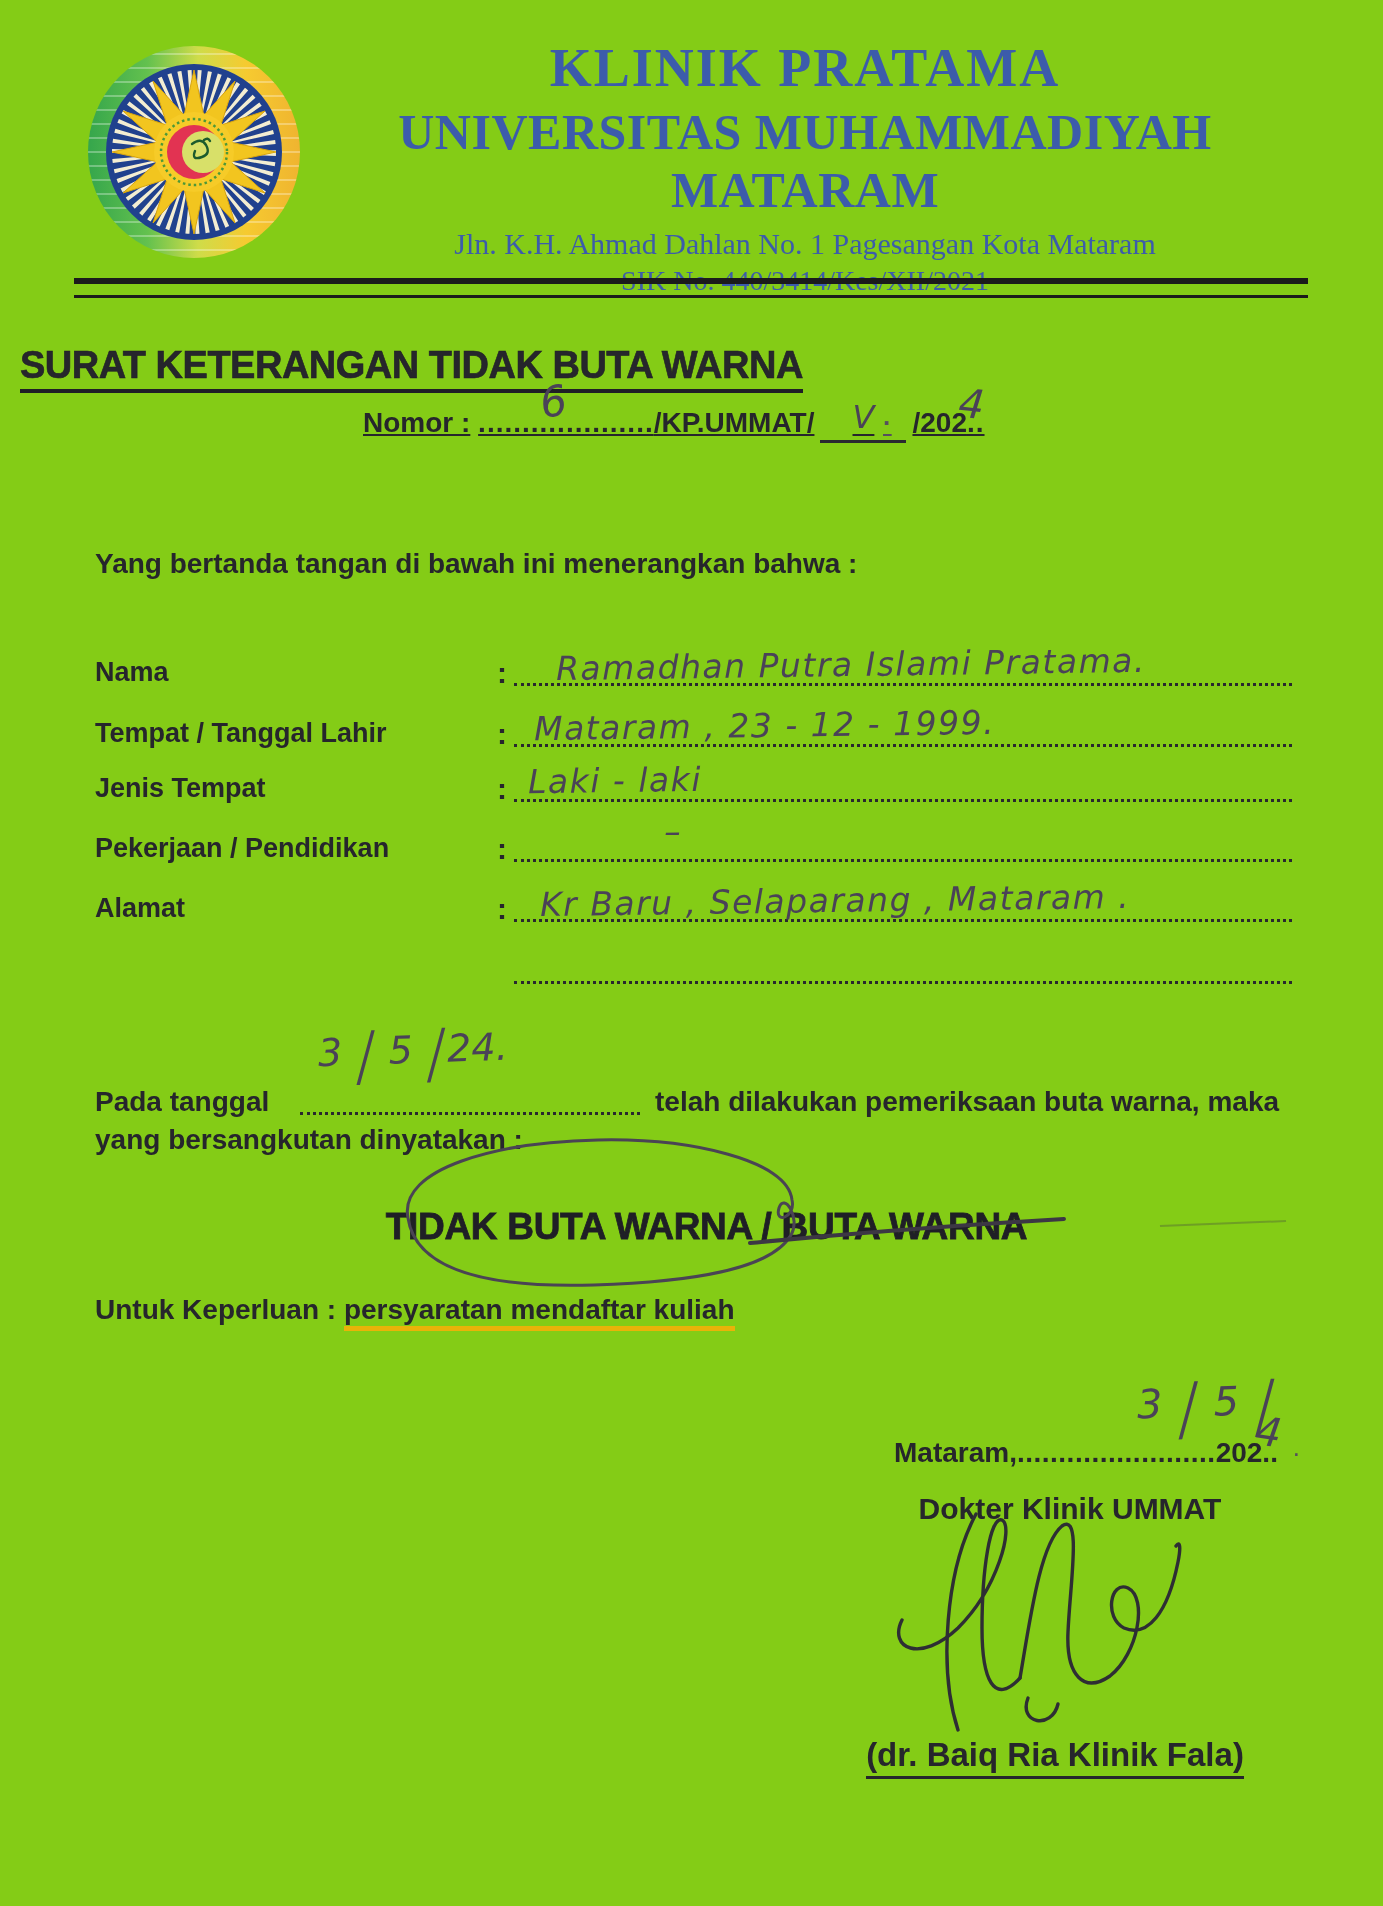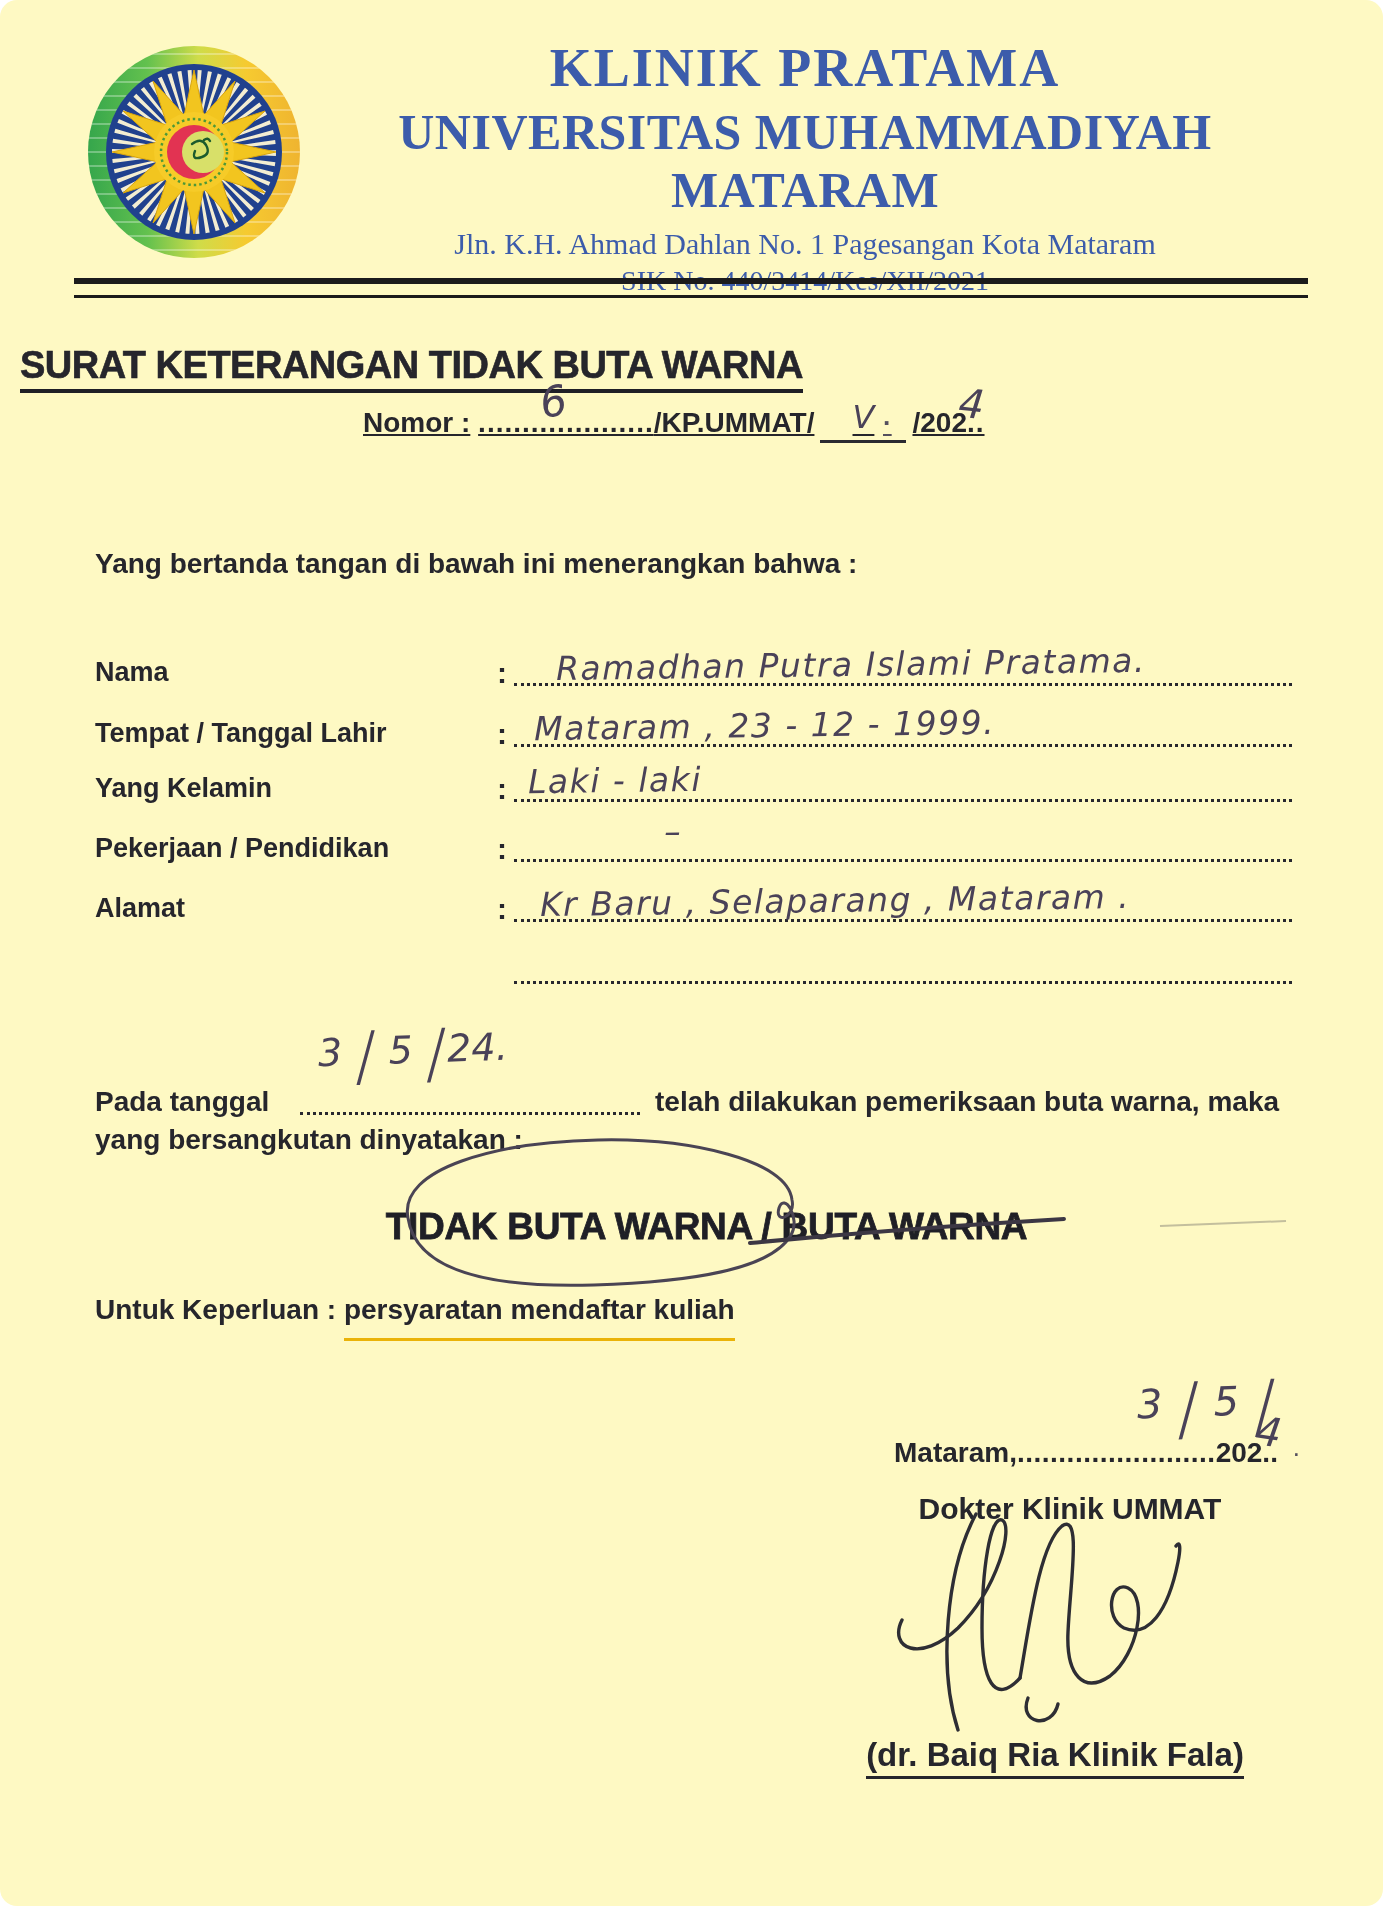--- a/index.html
+++ b/index.html
@@ -1,18 +1,18 @@
 <!DOCTYPE html>
 <html style="--blue: #3c5cab; --ink: #26262c; --hw: #4a4258; --anno: #4a4454;"><head>
 <meta charset="utf-8">
 <style>
   html,body{margin:0;padding:0;background:#ffffff;}
   .page{
-    position:relative;width:1383px;height:1906px;background:#fef9c3;
-    font-family:"Liberation Sans",sans-serif;color:var(--ink,#26262c);overflow:hidden;border-radius:17px;
+    position:relative;width:1383px;height:1906px;background:#84cc16;
+    font-family:"Liberation Sans",sans-serif;color:var(--ink,#26262c);overflow:hidden;
   }
   
   .logo{position:absolute;left:86px;top:44px;width:216px;height:216px;}
   .head-text{position:absolute;left:310px;top:40px;width:990px;text-align:center;
     font-family:"Liberation Serif",serif;color:var(--blue,#3c5cab);}
   .clinic{font-size:54px;font-weight:bold;letter-spacing:2px;line-height:1.05;}
   .univ{font-size:50px;font-weight:bold;letter-spacing:.5px;margin-top:6px;}
   .addr{font-size:30px;margin-top:8px;}
   .sik{font-size:28px;margin-top:4px;}
   .rule{position:absolute;left:74px;top:278px;width:1234px;height:11px;
@@ -45,21 +45,21 @@
   .dotseg{position:absolute;left:300px;width:340px;top:0;height:32px;border-bottom:3.5px dotted #28282e;}
   .hw-date{position:absolute;left:18px;top:-52px;font-size:38px;transform:rotate(-2deg);}
   .hw-date .slash{font-size:66px;font-weight:300;line-height:0;vertical-align:-14px;font-style:normal;}
   .exam-suffix{position:absolute;left:655px;top:6px;}
   .exam2{position:absolute;left:95px;top:1124px;font-size:28px;font-weight:700;}
   .result{position:absolute;left:0;top:1206px;width:1383px;text-align:center;padding-left:30px;box-sizing:border-box;
     font-size:37px;font-weight:800;letter-spacing:-.3px;-webkit-text-stroke:.8px #1f1f26;color:#1f1f26;}
   .anno{position:absolute;left:0;top:1130px;width:1383px;height:200px;pointer-events:none;}
   
   .purpose{position:absolute;left:95px;top:1294px;font-size:28px;font-weight:700;}
-  .purpose .uval{border-bottom:3px solid #eab308;padding-bottom:13px;}
+  .purpose .uval{border-bottom:5px solid #eab308;padding-bottom:1px;}
   
   .cityline{position:absolute;left:894px;top:1437px;font-size:28px;font-weight:700;white-space:nowrap;}
   .cdots{position:relative;display:inline-block;letter-spacing:.5px;}
   .hw-sigdate{position:absolute;left:120px;top:-58px;font-size:40px;transform:rotate(-2deg);}
   .hw-sigdate .slash{font-size:70px;font-weight:300;line-height:0;vertical-align:-16px;font-style:normal;}
   .cydots{position:relative;display:inline-block;}
   .hw-sigyear{position:absolute;left:-6px;top:-28px;font-size:40px;transform:rotate(8deg);}
   .sig-stray{margin-left:14px;font-size:26px;color:#55505e;font-weight:400;}
   .role{position:absolute;left:870px;top:1492px;width:400px;text-align:center;font-size:30px;font-weight:700;}
   .sig-svg{position:absolute;left:872px;top:1500px;}
@@ -143,21 +143,21 @@
     </div>
   </div>
   <div class="frow" style="top:701px">
     <span class="flabel">Tempat / Tanggal Lahir</span>
     <span class="fcolon">:</span>
     <div class="fline">
       <span class="hw fvalue" style="left:20px">Mataram , 23 - 12 - 1999.</span>
     </div>
   </div>
   <div class="frow" style="top:756px">
-    <span class="flabel">Yang Kelamin</span>
+    <span class="flabel">Jenis Tempat</span>
     <span class="fcolon">:</span>
     <div class="fline">
       <span class="hw fvalue" style="left:14px">Laki - laki</span>
     </div>
   </div>
   <div class="frow" style="top:816px">
     <span class="flabel">Pekerjaan / Pendidikan</span>
     <span class="fcolon">:</span>
     <div class="fline">
       <span class="hw fvalue" style="left:150px;bottom:8px">–</span>

